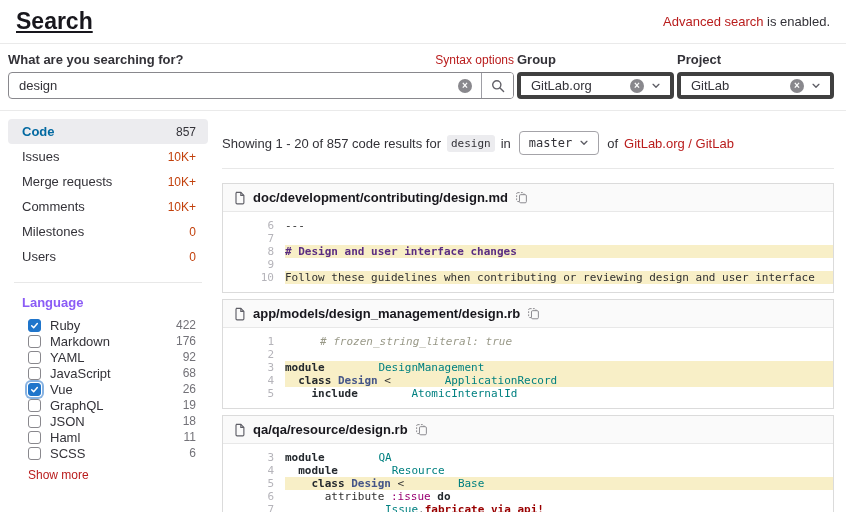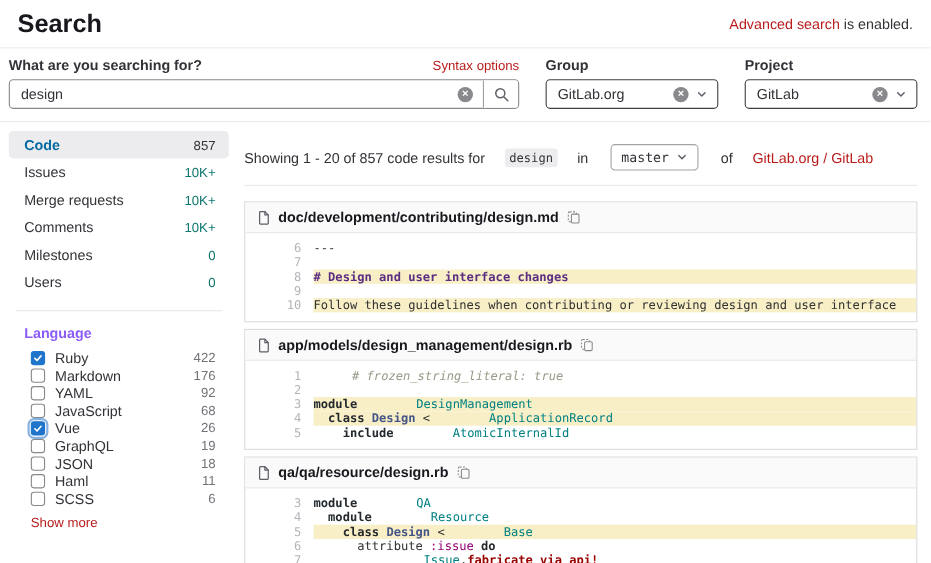--- a/index.html
+++ b/index.html
@@ -5,75 +5,75 @@
   html,body{margin:0;padding:0;}
   body{
     width:846px;height:512px;overflow:hidden;background:#fff;
     font-family:"Liberation Sans",sans-serif;font-size:13px;color:#333238;
   }
   a{text-decoration:none;color:#b91c1c;cursor:pointer;}
 
   
   .page-header{display:flex;justify-content:space-between;align-items:center;
     height:44px;box-sizing:border-box;padding:0 16px;border-bottom:1px solid #eaeaea;}
-  .page-title{font-size:23px;font-weight:700;color:#18171d;margin:0;}
+  .page-title{font-size:23px;font-weight:700;color:#18171d;margin:0;text-decoration:underline;}
   .enabled-note{font-size:13px;color:#333238;}
 
   
-  .form-row{display:flex;align-items:flex-start;gap:24px;padding:8px 12px 0 8px;}
+  .form-row{display:flex;align-items:flex-start;gap:3px;padding:8px 12px 0 8px;}
   .search-col{flex:1;min-width:0;}
   .select-col{width:157px;flex-shrink:0;}
   .label-row{display:flex;justify-content:space-between;align-items:baseline;margin-bottom:5px;}
   .field-label{font-weight:700;font-size:13px;color:#333238;}
   .syntax-link{font-size:12px;}
   .search-box{display:flex;align-items:center;height:27px;border:1px solid #89888d;
     border-radius:4px;box-sizing:border-box;background:#fff;overflow:hidden;}
   .search-box input{border:0;outline:0;flex:1;min-width:0;padding:0 8px 0 10px;
     font-family:"Liberation Sans",sans-serif;font-size:13px;color:#333238;background:transparent;}
   .clear-btn{width:14px;height:14px;border-radius:50%;background:#89888d;color:#fff;
     display:flex;align-items:center;justify-content:center;font-size:10px;line-height:1;
     flex-shrink:0;cursor:pointer;font-weight:700;}
   .search-go{display:flex;align-items:center;justify-content:center;width:31px;align-self:stretch;
     border-left:1px solid #9e9ea5;cursor:pointer;margin-left:9px;background:#fff;}
-  .select-box{display:flex;align-items:center;gap:7px;height:27px;border:1px solid #404040;
+  .select-box{display:flex;align-items:center;gap:7px;height:27px;border:4px solid #404040;
     border-radius:4px;box-sizing:border-box;padding:0 9px 0 10px;background:#fff;cursor:pointer;}
   .select-value{flex:1;min-width:0;color:#333238;white-space:nowrap;overflow:hidden;}
   .chev{flex-shrink:0;}
   .form-divider{border-bottom:1px solid #eaeaea;margin-top:11px;}
 
   
   .main{display:flex;align-items:flex-start;padding-top:8px;}
   .sidebar{width:216px;flex-shrink:0;box-sizing:border-box;padding:0 8px;}
   .results{flex:1;min-width:0;margin:0 12px 0 6px;}
 
   
   .scope-item{display:flex;justify-content:space-between;align-items:center;height:25px;
     padding:0 12px 0 14px;border-radius:4px;cursor:pointer;}
   .scope-label{font-size:13px;color:#333238;}
-  .scope-count{font-size:12px;color:#0f766e;}
+  .scope-count{font-size:12px;color:#c2410c;}
   .scope-item.active{background:#ececef;}
   .scope-item.active .scope-label{font-weight:700;color:#0369a1;}
   .scope-item.active .scope-count{color:#333238;}
   .side-divider{border-top:1px solid #e8e8e8;margin:13px 6px 12px;}
 
   
   .lang-title{font-weight:700;color:#8b5cf6;padding:0 0 7px 14px;font-size:13px;}
   .lang-row{display:flex;align-items:center;height:16px;padding:0 12px 0 20px;cursor:pointer;}
   .checkbox{width:13px;height:13px;box-sizing:border-box;border:1px solid #89888d;border-radius:3px;
     background:#fff;margin-right:9px;flex-shrink:0;display:flex;align-items:center;justify-content:center;}
   .checkbox svg{display:none;}
   .checkbox.checked{background:#1f75cb;border-color:#1f75cb;}
   .checkbox.checked svg{display:block;}
   .checkbox.focused{box-shadow:0 0 0 1px #fff,0 0 0 3px #86b2e2;}
   .lang-label{font-size:13px;color:#333238;}
   .lang-count{margin-left:auto;font-size:12px;color:#737278;}
   .show-more{display:inline-block;font-size:12px;margin:7px 0 0 20px;}
 
   
-  .summary{display:flex;align-items:center;gap:18px;padding:12px 0 13px;color:#333238;white-space:nowrap;}
+  .summary{display:flex;align-items:center;gap:6px;padding:12px 0 13px;color:#333238;white-space:nowrap;}
   .term-badge{font-family:"DejaVu Sans Mono",monospace;font-size:11px;background:#ececef;
     border-radius:3px;padding:2px 4px;color:#333238;}
   .branch-btn{display:flex;align-items:center;gap:7px;border:1px solid #a4a3a8;border-radius:4px;
     padding:4px 9px;font-family:"DejaVu Sans Mono",monospace;font-size:12px;background:#fff;
     cursor:pointer;margin:0 2px;color:#333238;}
   .summary-divider{border-bottom:1px solid #e8e8e8;}
 
   
   .file-card{border:1px solid #dbdbdb;border-radius:0;margin-top:14px;overflow:hidden;background:#fff;}
   .file-card + .file-card{margin-top:6px;}

